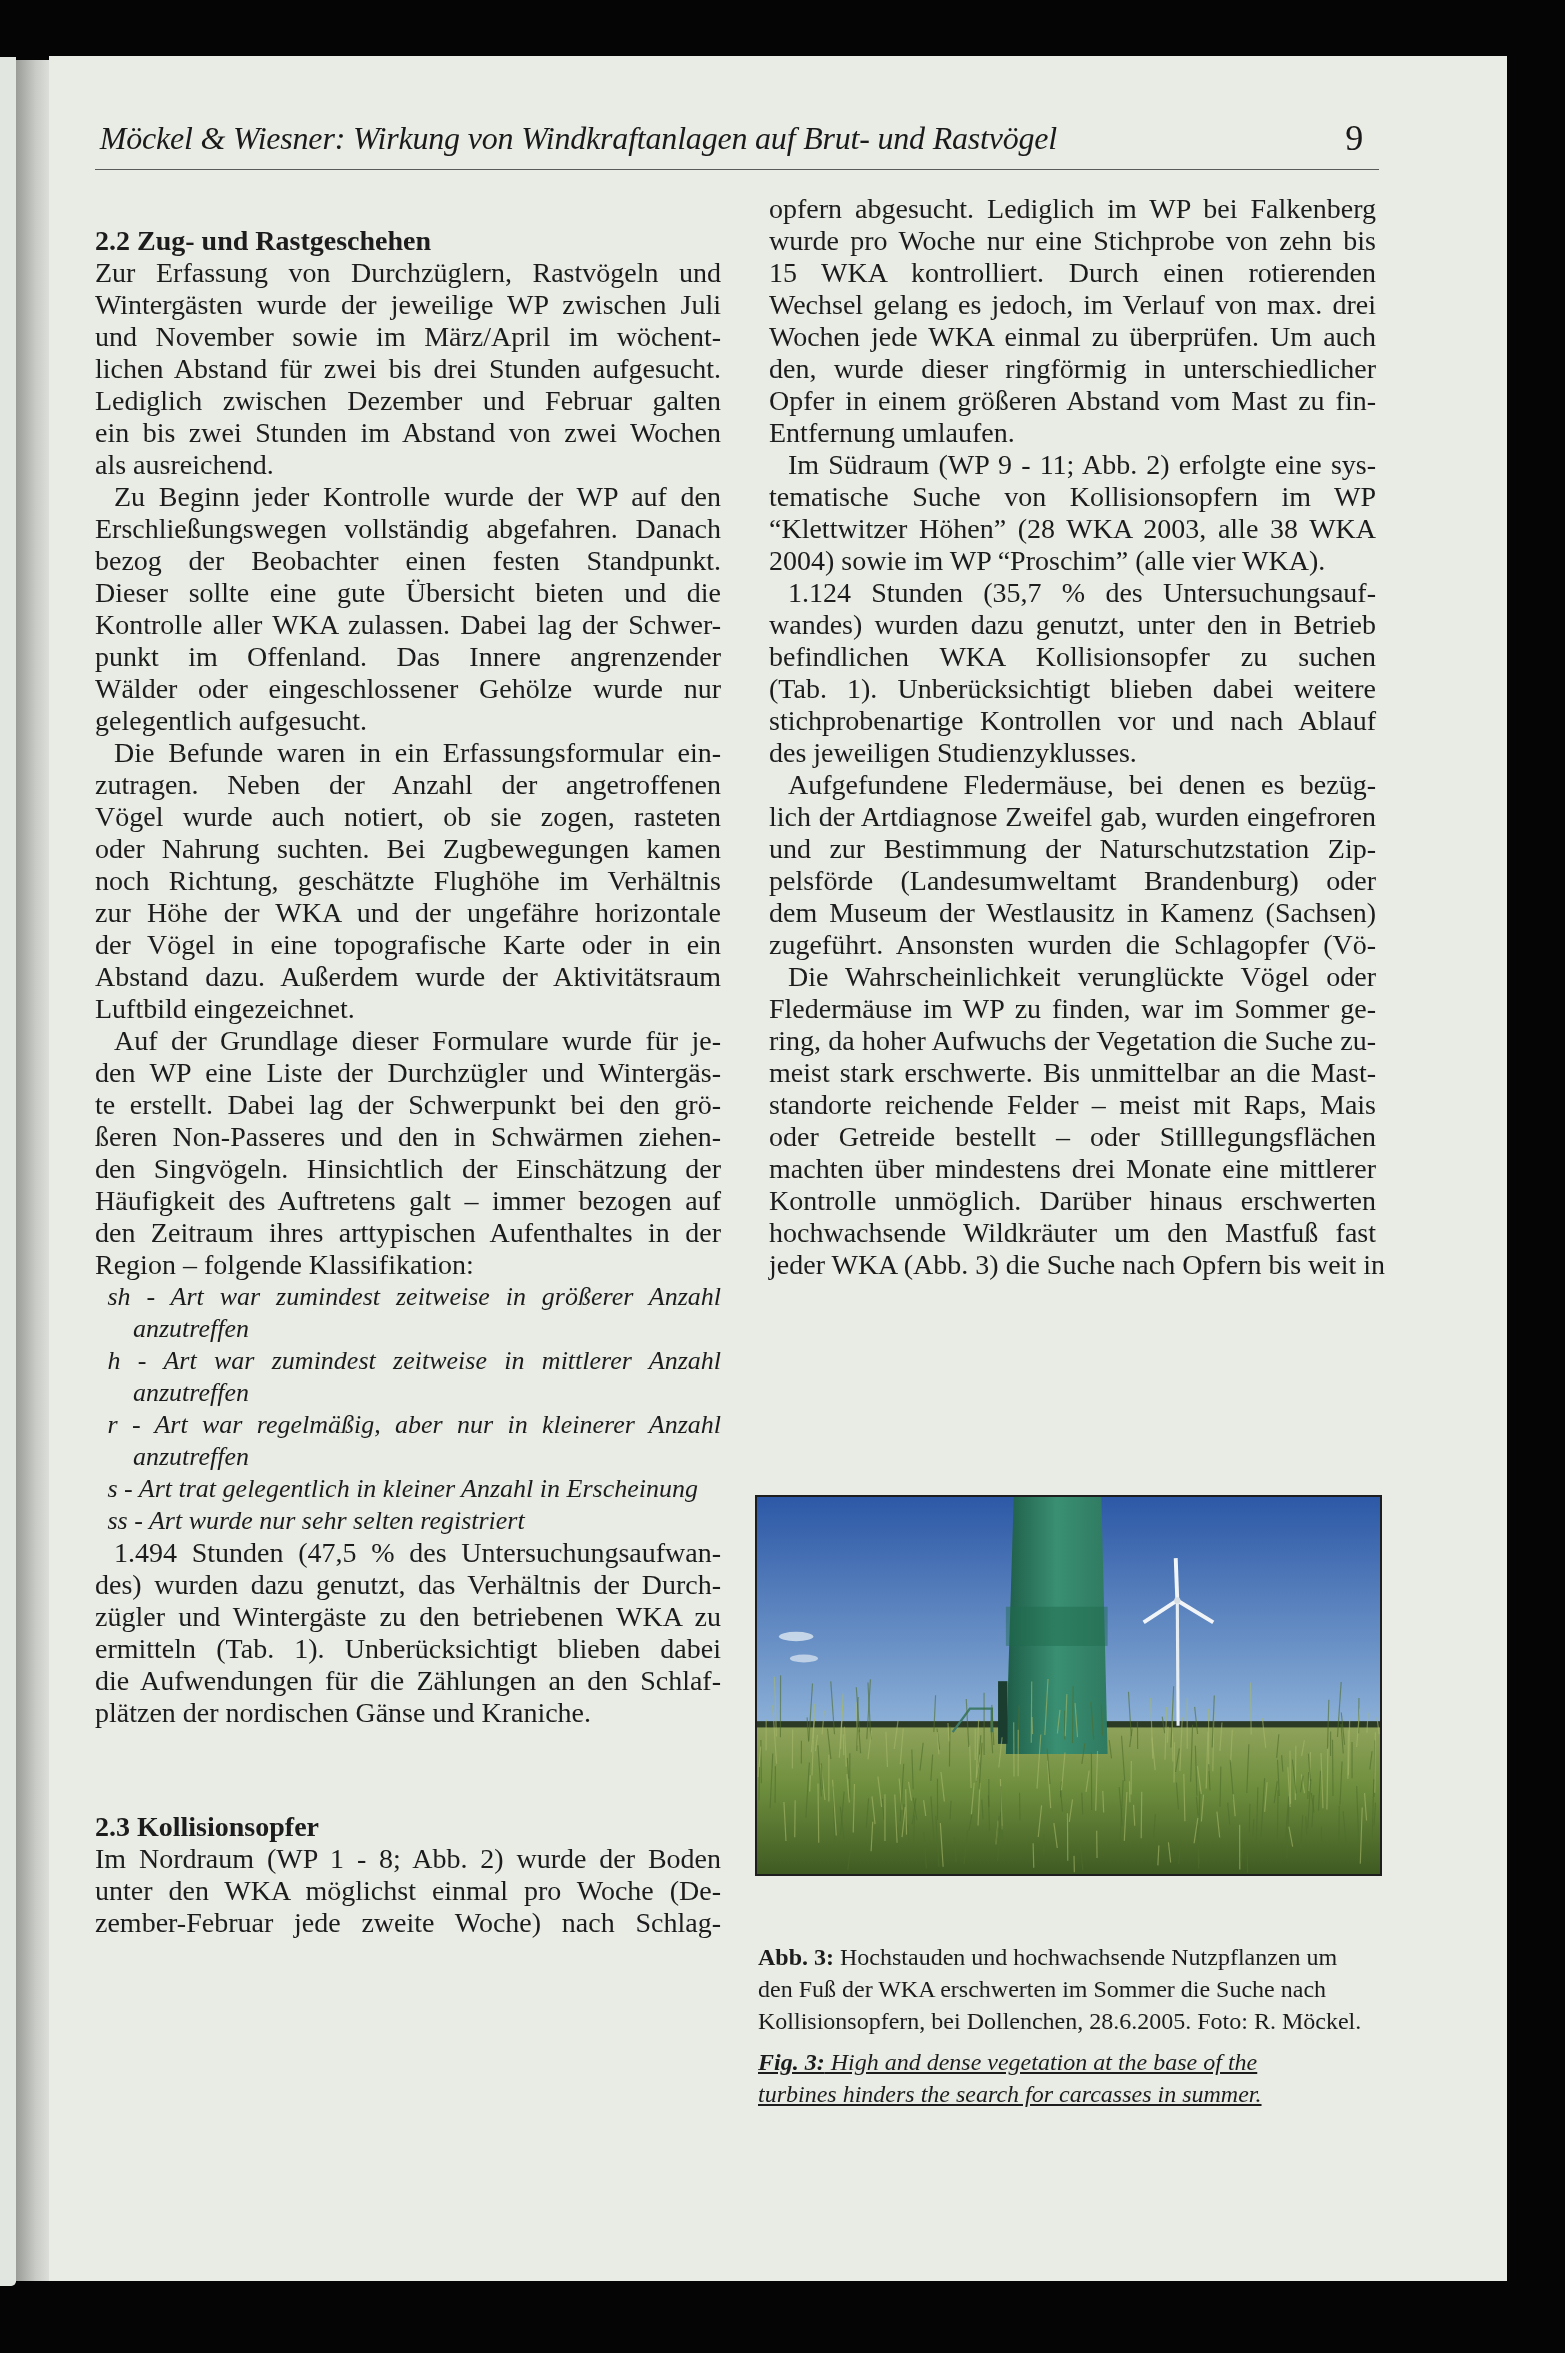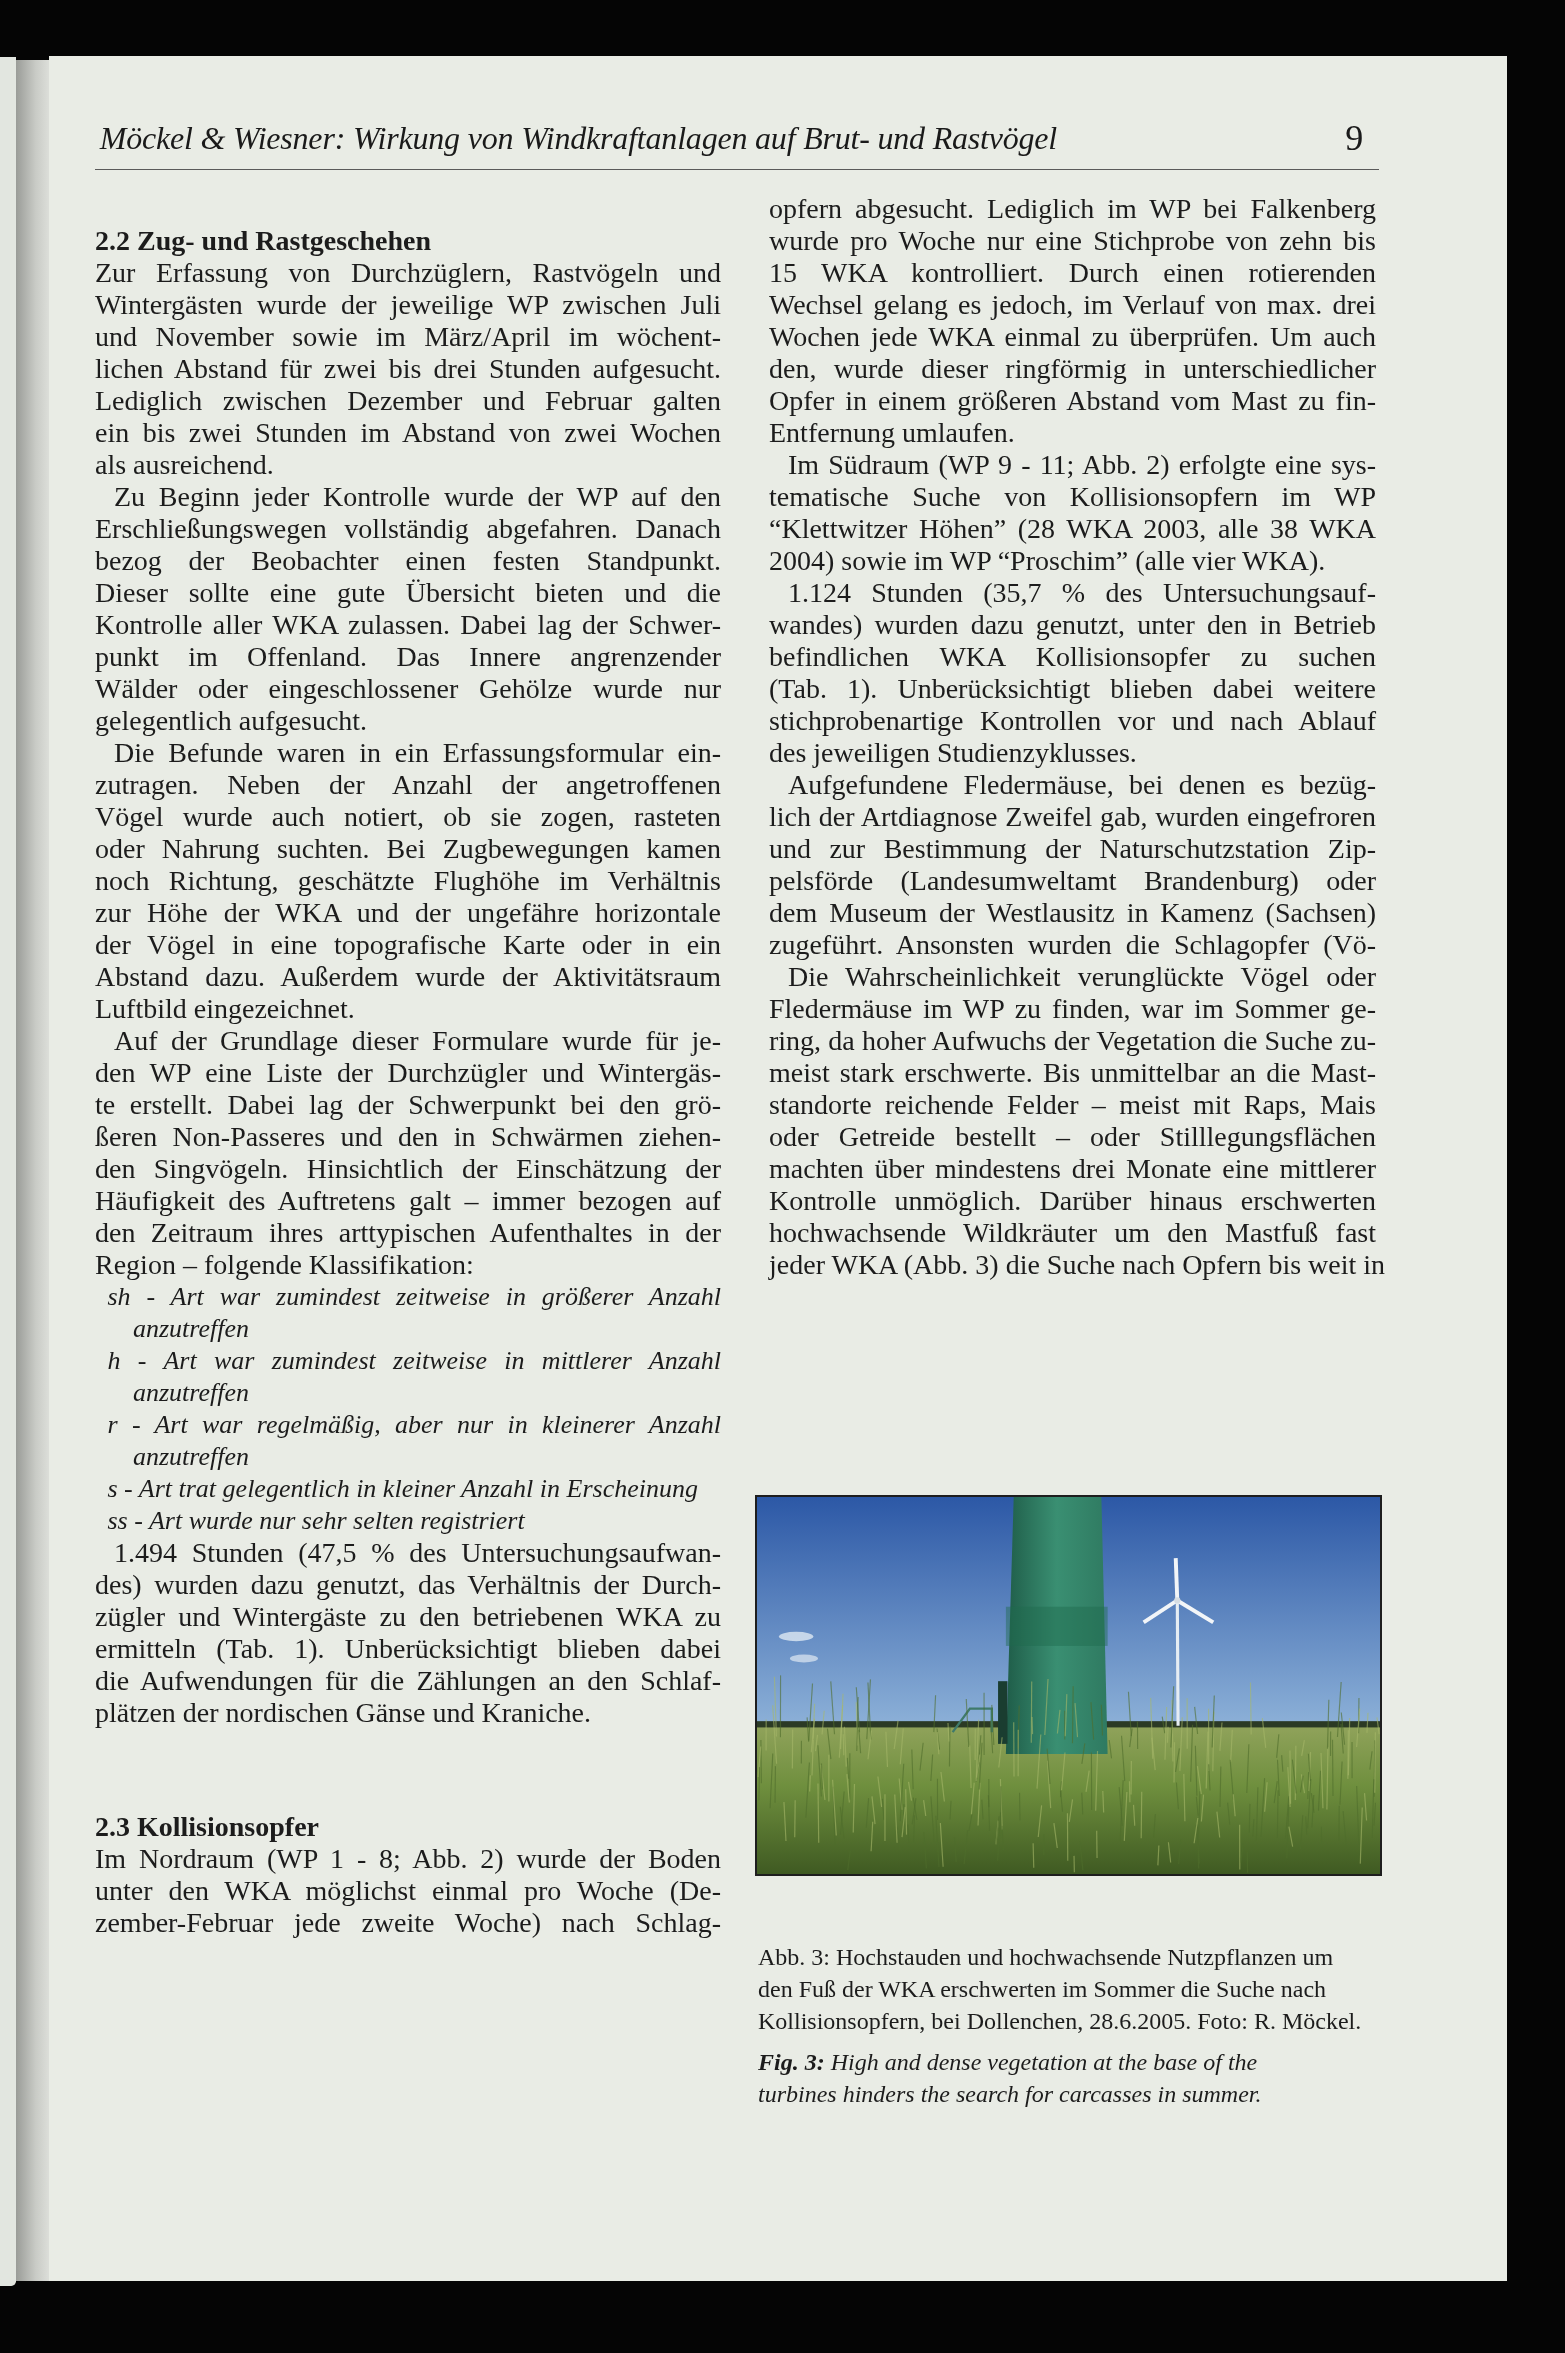--- a/index.html
+++ b/index.html
@@ -48,22 +48,22 @@
   .figure {
     position: absolute; left: 755px; top: 1495px; width: 623px; height: 377px;
     border: 2.3px solid #1e1e1e; overflow: hidden; background: #2e5fa8;
   }
   .figure svg { display: block; width: 100%; height: 100%; }
   .caption {
     position: absolute; left: 758px; top: 1941px; width: 626px;
     font-size: 24px; line-height: 32px;
   }
   .caption .cap-line { display: block; white-space: nowrap; }
-  .cap-label { font-weight: normal; }
-  .cap-en { font-style: italic; }
+  .cap-label { font-weight: bold; }
+  .cap-en { font-style: italic; text-decoration: underline; }
   .cap-en .cap-label { font-weight: bold; font-style: italic; }
   .cap-gap { height: 9.4px; }
 </style>
 </head>
 <body>
 
 <div class="prev-page-edge"></div>
 <div class="gutter-shadow"></div>
 <div class="page"></div>
 

